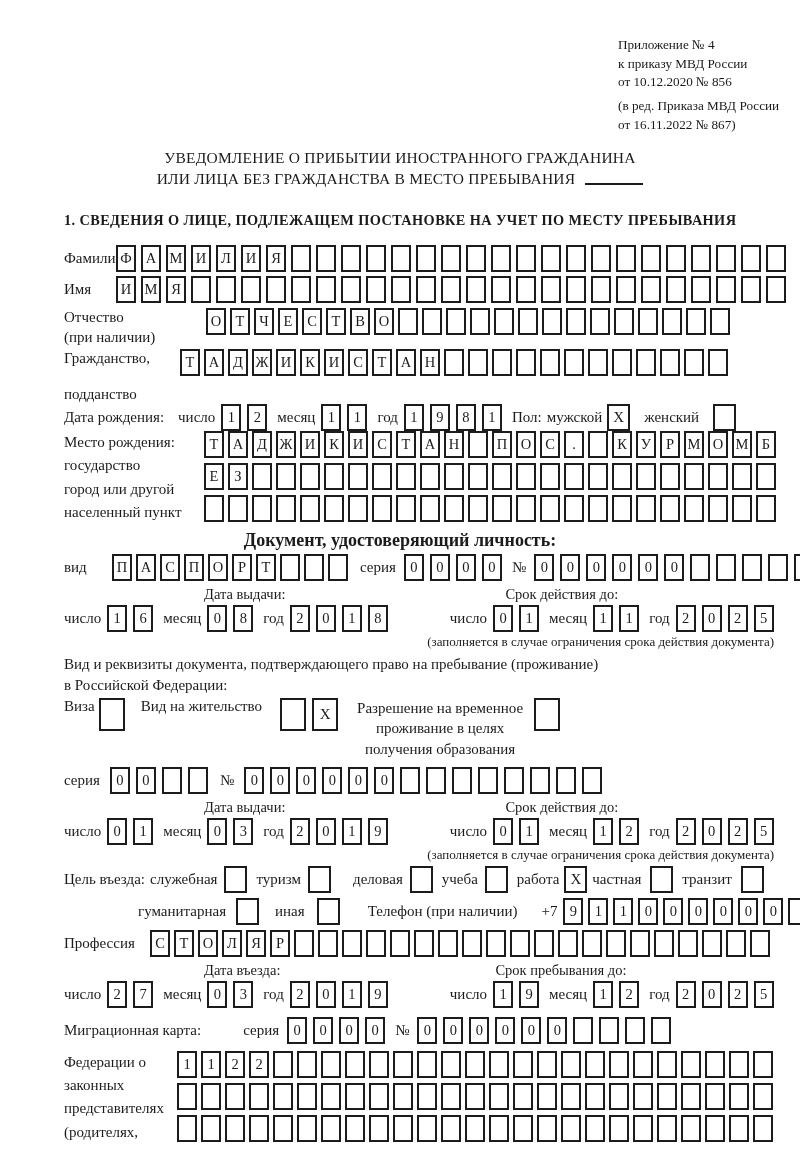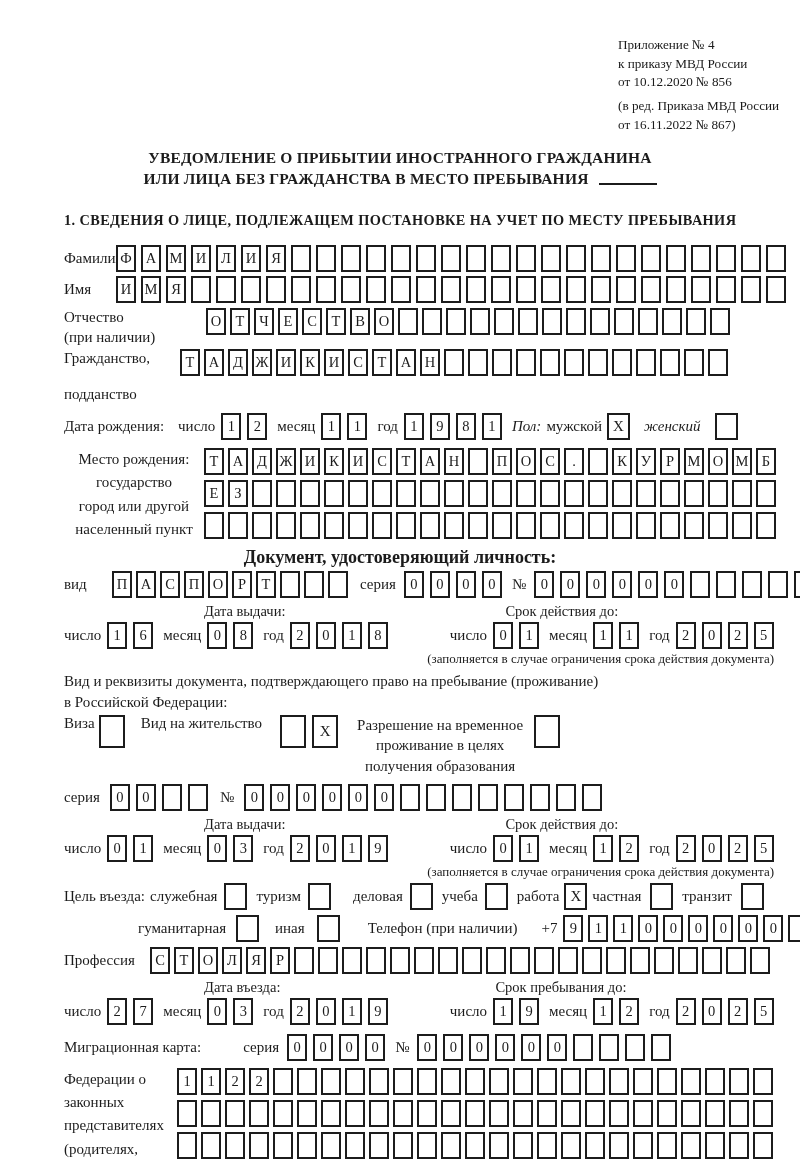--- a/index.html
+++ b/index.html
@@ -5,21 +5,21 @@
   * { box-sizing: border-box; }
   html,body { margin:0; padding:0; background:#ffffff; }
   .page {
     width:800px; height:1163px; background:#ffffff; color:#1b1b1b;
     font-family:"Liberation Serif","DejaVu Serif",serif;
     font-size:15px; overflow:hidden; position:relative;
   }
   .appendix { margin:36px 0 0 618px; font-size:13.2px; line-height:1.42; }
   .appendix .grp2 { margin-top:5px; }
   .forma { text-align:right; padding-right:36px; margin-top:15px; font-weight:bold; font-size:15px; letter-spacing:0.5px; }
-  .title { text-align:center; font-weight:bold; font-size:15.5px; line-height:1.4; margin-top:12px; letter-spacing:0.2px; }
+  .title { text-align:center; font-weight:normal; font-size:15.5px; line-height:1.4; margin-top:12px; letter-spacing:0.2px; }
   .uline { display:inline-block; width:58px; border-bottom:2px solid #1b1b1b; margin-left:10px; transform:translateY(1px); }
   .sec1 { margin:22px 0 0 64px; font-weight:bold; font-size:14.3px; letter-spacing:0.4px; }
 
   .row { display:flex; align-items:center; margin-left:64px; }
   .row.top { align-items:flex-start; }
   .cells { display:flex; gap:4px; }
   .cells.g5 { gap:5px; }
   .cell {
     width:20px; height:27px; border:2px solid #1c1c1c; background:#fff;
     display:inline-flex; align-items:center; justify-content:center;
@@ -190,47 +190,47 @@
         <span class="cell"></span>
         <span class="cell"></span>
         <span class="cell"></span>
         <span class="cell"></span>
         <span class="cell"></span>
         <span class="cell"></span>
         <span class="cell"></span>
       </span>
   </div>
 
-  <div class="row" style="margin-top:9px;">
+  <div class="row" style="">
     <span class="lbl mr6">Дата рождения:</span>
     <span class="lbl mr6" style="margin-left:8px;">число</span>
     <span class="cells" style="gap:6px;">
         <span class="cell">1</span>
         <span class="cell">2</span>
       </span>
     <span class="lbl mr6 ml10">месяц</span>
     <span class="cells" style="gap:6px;">
         <span class="cell">1</span>
         <span class="cell">1</span>
       </span>
     <span class="lbl mr6 ml10">год</span>
     <span class="cells" style="gap:6px;">
         <span class="cell">1</span>
         <span class="cell">9</span>
         <span class="cell">8</span>
         <span class="cell">1</span>
       </span>
-    <span class="lbl" style="margin-left:10px;font-style:italic;">Пол:</span>
+    <span class="lbl" style="margin-left:10px;">Пол:</span>
     <span class="lbl" style="margin-left:5px;">мужской</span>
     <span class="chk" style="margin-left:5px;">X</span>
-    <span class="lbl" style="margin-left:14px;font-style:italic;">женский</span>
+    <span class="lbl" style="margin-left:14px;">женский</span>
     <span class="chk" style="margin-left:14px;"></span>
   </div>
 
-  <div class="row top" style="margin-top:8px;text-align:center;">
+  <div class="row top" style="">
     <span class="lblcol w140" style="line-height:1.55;">
       <span>Место рождения:</span>
       <span>государство</span>
       <span>город или другой</span>
       <span>населенный пункт</span>
     </span>
     <span class="cellcol">
       <span class="cells">
           <span class="cell">Т</span>
           <span class="cell">А</span>

